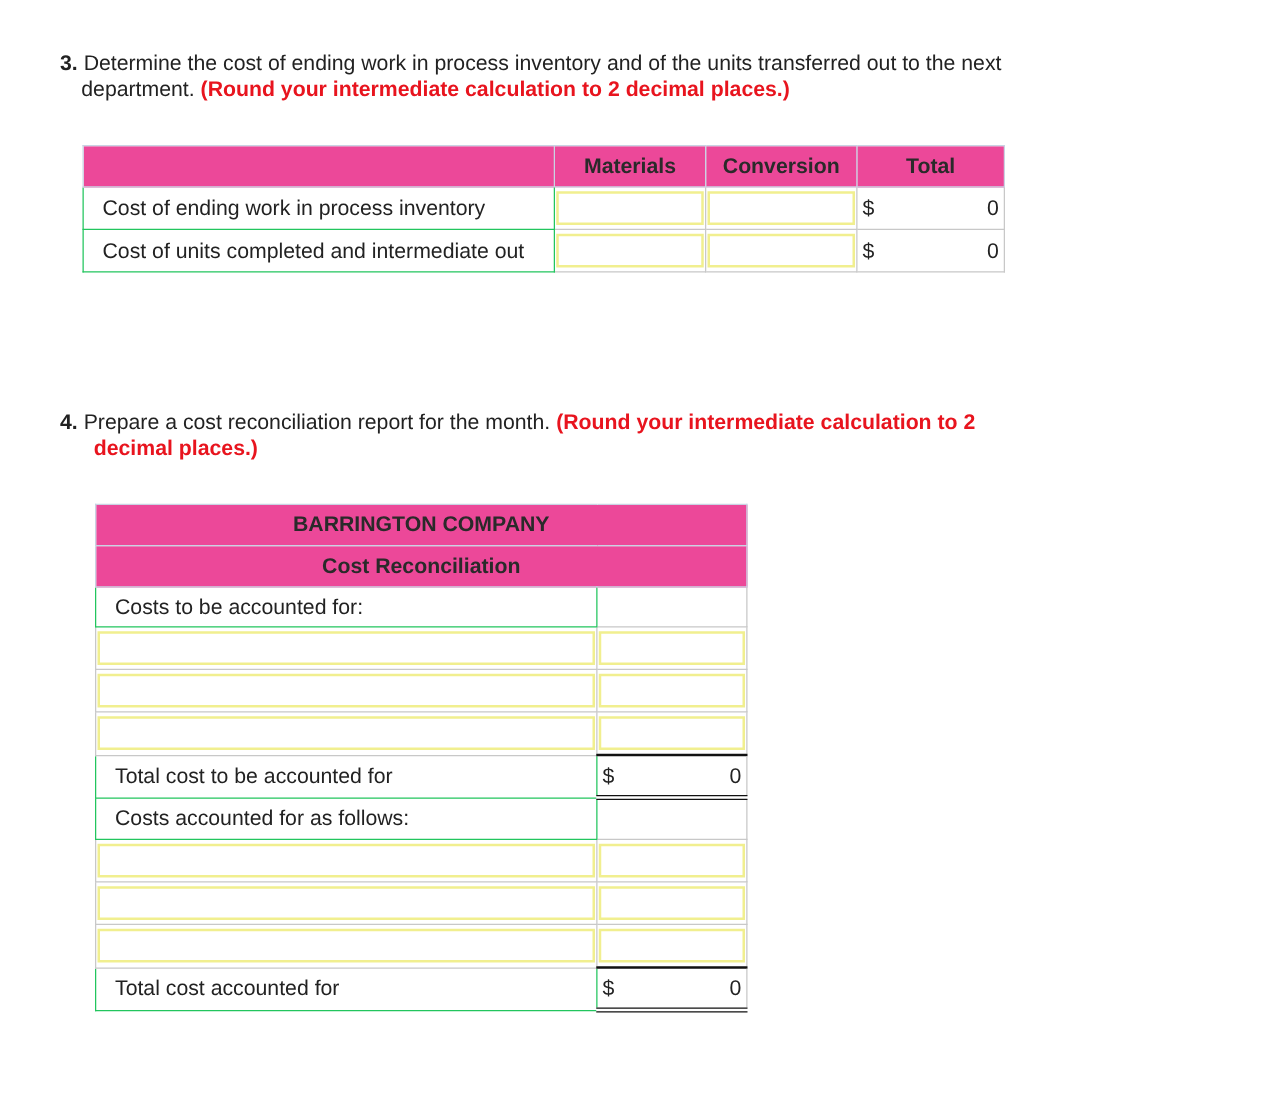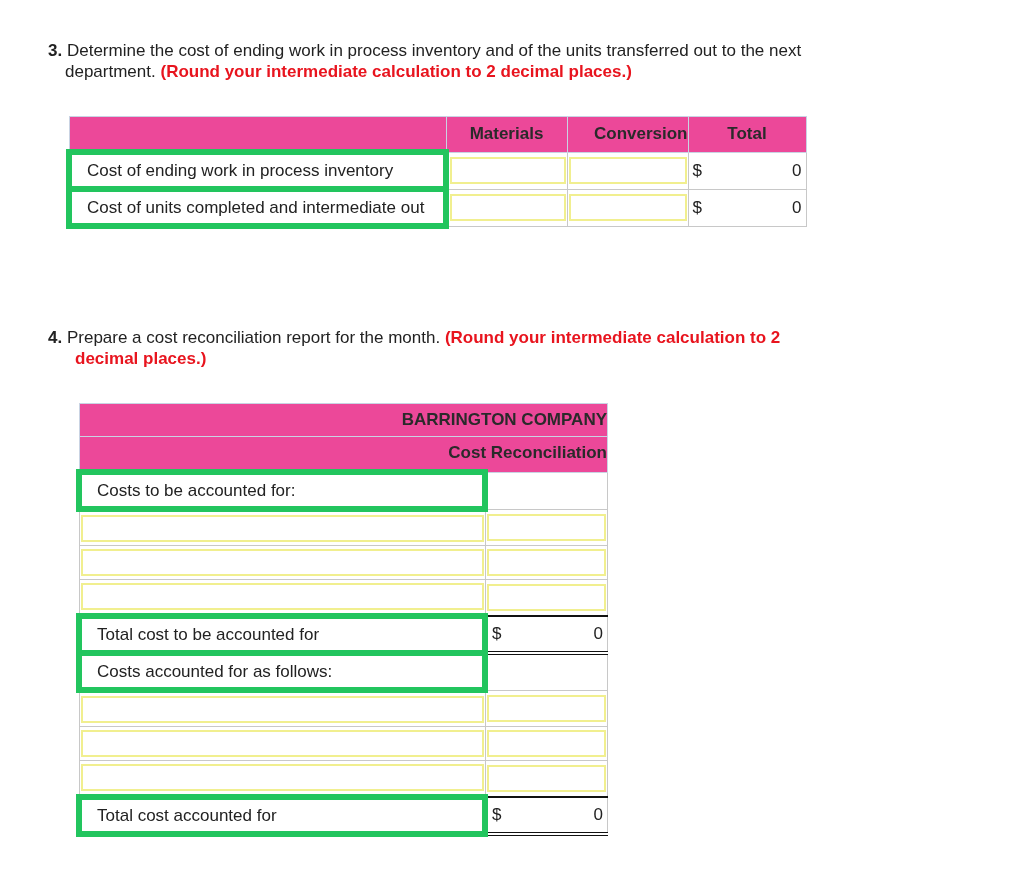--- a/index.html
+++ b/index.html
@@ -14,39 +14,39 @@
   .red { color: #e8141e; font-weight: bold; }
   #q3 { left: 48px; top: 40px; width: 924px; text-align: justify; text-align-last: left; }
   #q3 .line2 { padding-left: 17px; display: block; }
   #q4 { left: 48px; top: 327px; width: 880px; }
   #q4 .line2 { padding-left: 27px; display: block; }
 
   table { border-collapse: collapse; position: absolute; font-size: 17px; }
   td, th { padding: 0; height: 31px; }
   th { background: #ec4899; font-weight: bold; color: #2a2a2a; }
   .hdr-cell { border: 1px solid #c9d3e3; }
-  .label-cell { border: 6px solid #22c55e; padding-left: 15px; white-space: nowrap; }
+  .label-cell { border: 1px solid #22c55e; padding-left: 15px; white-space: nowrap; }
   .input-cell { border: 1px solid #c8c8c8; background: #fff; padding: 1px; }
   .input-box {
     display: block; height: 27px; border: 2px solid #f1ef8f; box-sizing: border-box;
     background: #fff; width: 100%;
   }
   .money-cell { border: 1px solid #c8c8c8; position: relative; padding: 0 4px; }
   .money-cell .cur { float: left; }
   .money-cell .amt { float: right; }
 
   #t3 { left: 66px; top: 116px; }
   #t3 th { height: 32px; }
   #t3 .c-label { width: 376px; }
   #t3 .c-mat { width: 120px; }
-  #t3 .c-conv { width: 120px; text-align: right; }
+  #t3 .c-conv { width: 120px; }
   #t3 .c-total { width: 117px; }
 
   #t4 { left: 76px; top: 403px; }
-  #t4 th { height: 32px; text-align: right; }
+  #t4 th { height: 32px; text-align: center; }
   #t4 .c-label { width: 385px; margin-top: 20px; }
   #t4 .c-val { width: 119px; }
   .dbl-total { border-top: 2px solid #111 !important; border-bottom: 4px double #111 !important; }
   .plain-cell { border: 1px solid #c8c8c8; }
 </style>
 </head>
 <body>
 
 <div id="q3" class="question">
   <span class="q-num">3.</span>

